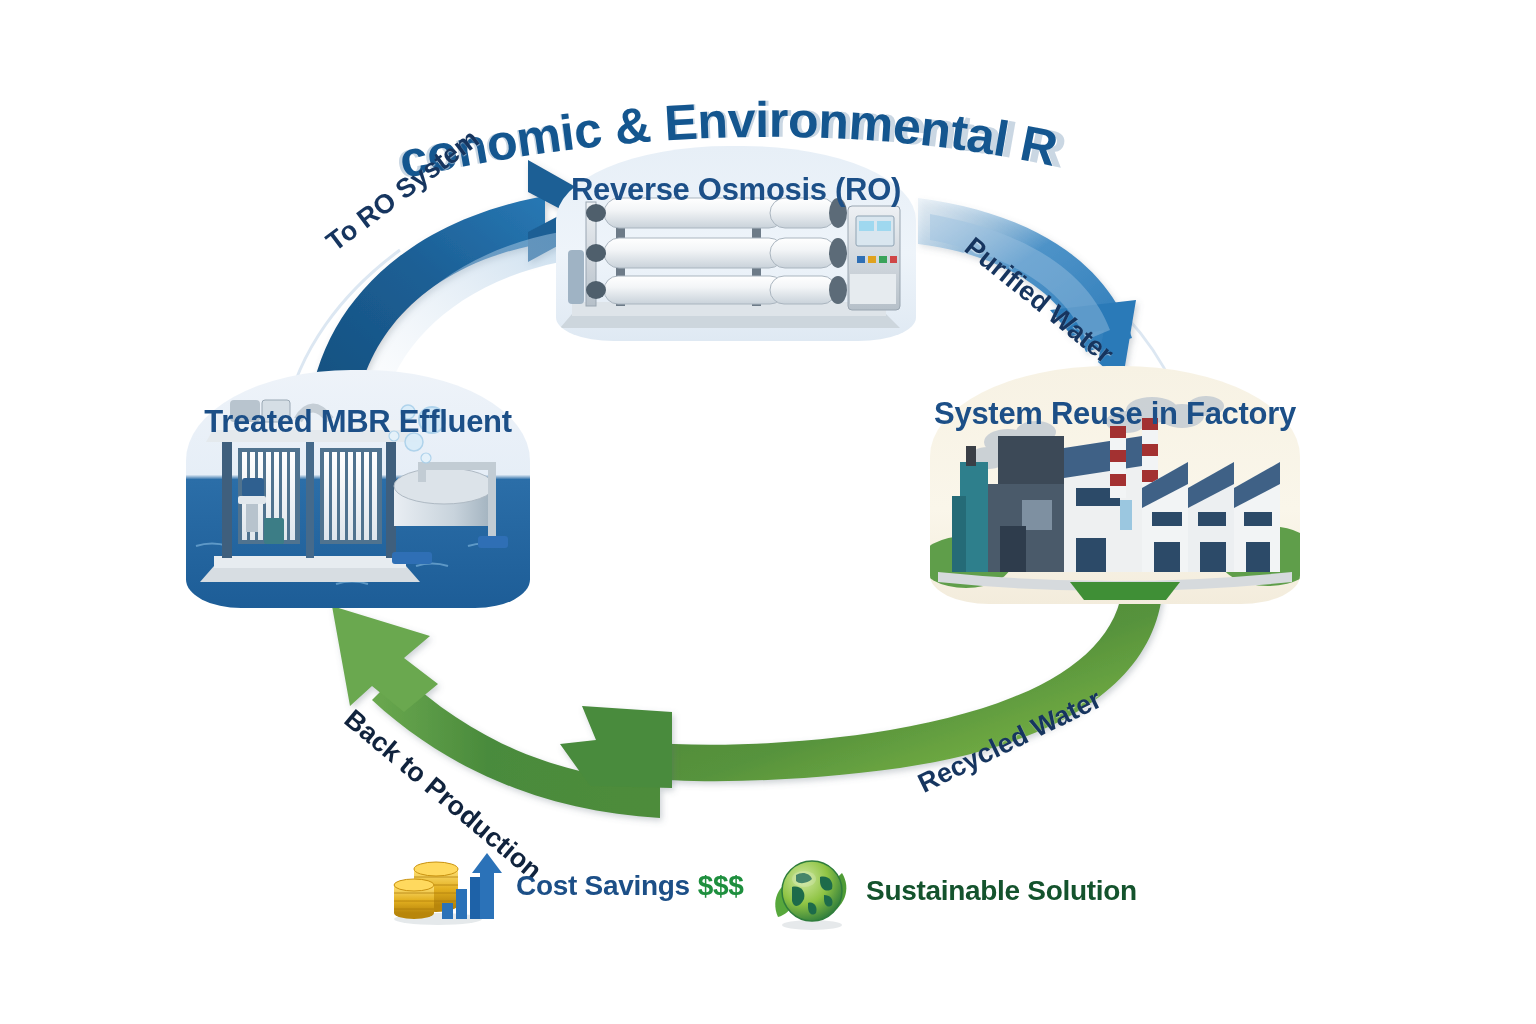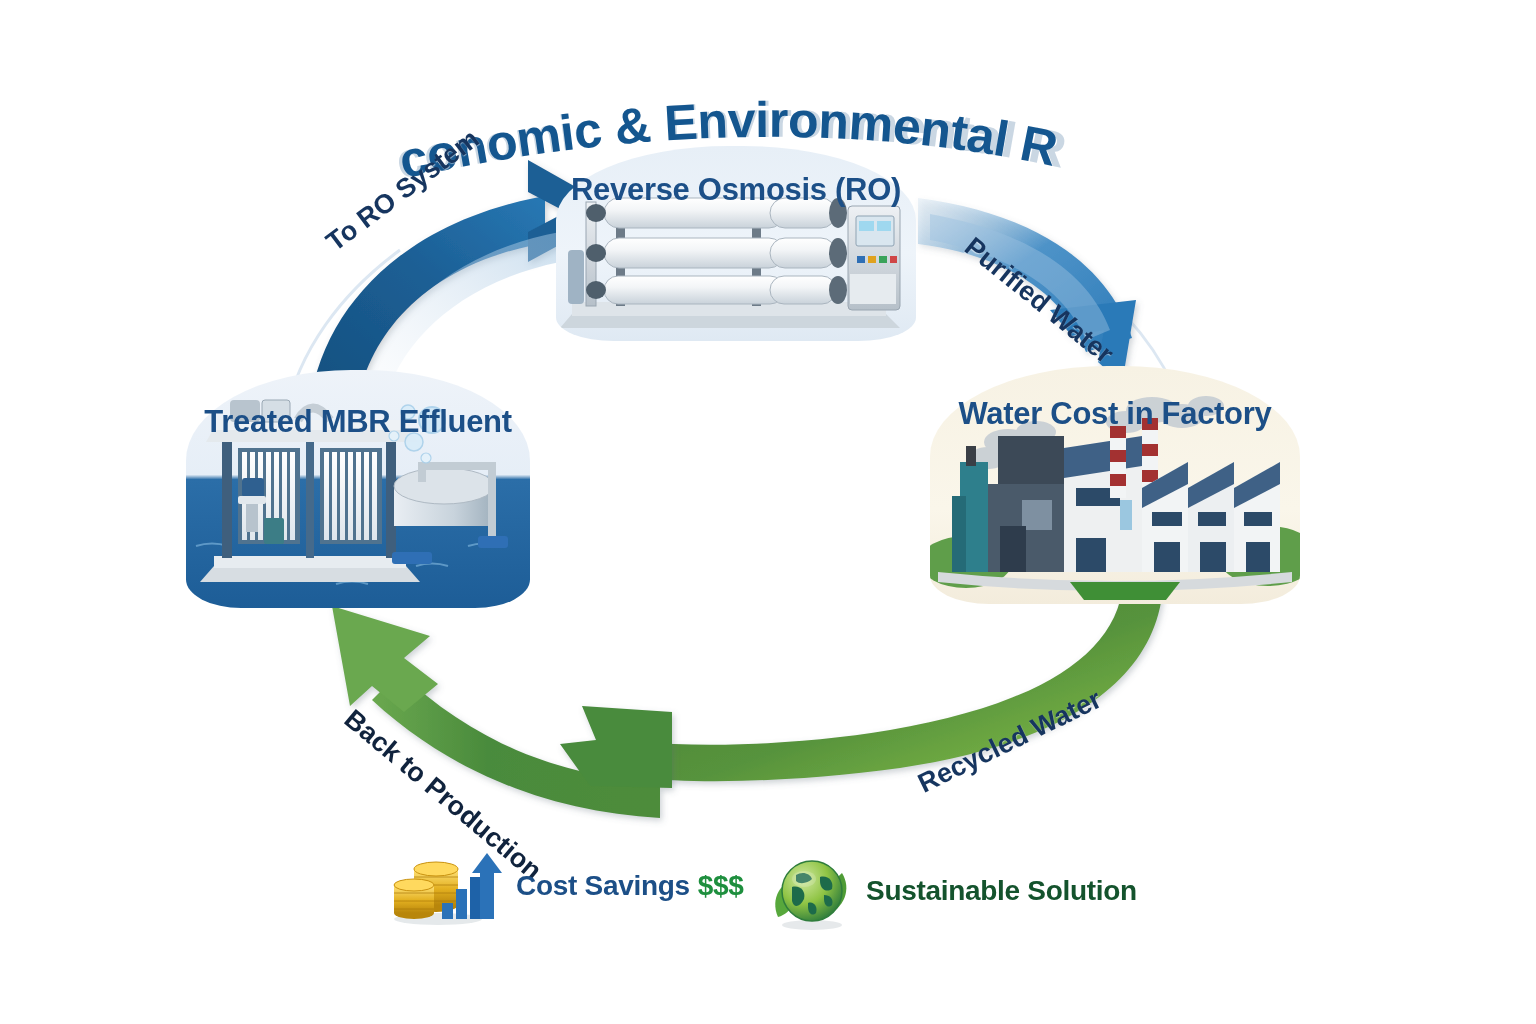--- a/index.html
+++ b/index.html
@@ -369,21 +369,21 @@
         <rect x="222" y="146" width="30" height="14" fill="#2c4a68"></rect>
         <rect x="268" y="146" width="28" height="14" fill="#2c4a68"></rect>
         <rect x="314" y="146" width="28" height="14" fill="#2c4a68"></rect>
         <rect x="224" y="176" width="26" height="30" fill="#2c4a68"></rect>
         <rect x="270" y="176" width="26" height="30" fill="#2c4a68"></rect>
         <rect x="316" y="176" width="24" height="30" fill="#2c4a68"></rect>
 
         <polygon points="140,216 250,216 236,234 154,234" fill="#3f8f36"></polygon>
       </svg>
     </div>
-    <div class="node-label">Water Cost in Factory</div>
+    <div class="node-label">System Reuse in Factory</div>
   </div>
 
   <div class="arrow-label" id="lbl-to-ro">To RO System</div>
   <div class="arrow-label" id="lbl-purified">Purified Water</div>
   <div class="arrow-label" id="lbl-recycled">Recycled Water</div>
   <div class="arrow-label" id="lbl-back">Back to Production</div>
 
   <div id="legend">
 
     <div class="legend-item" id="legend-cost">

